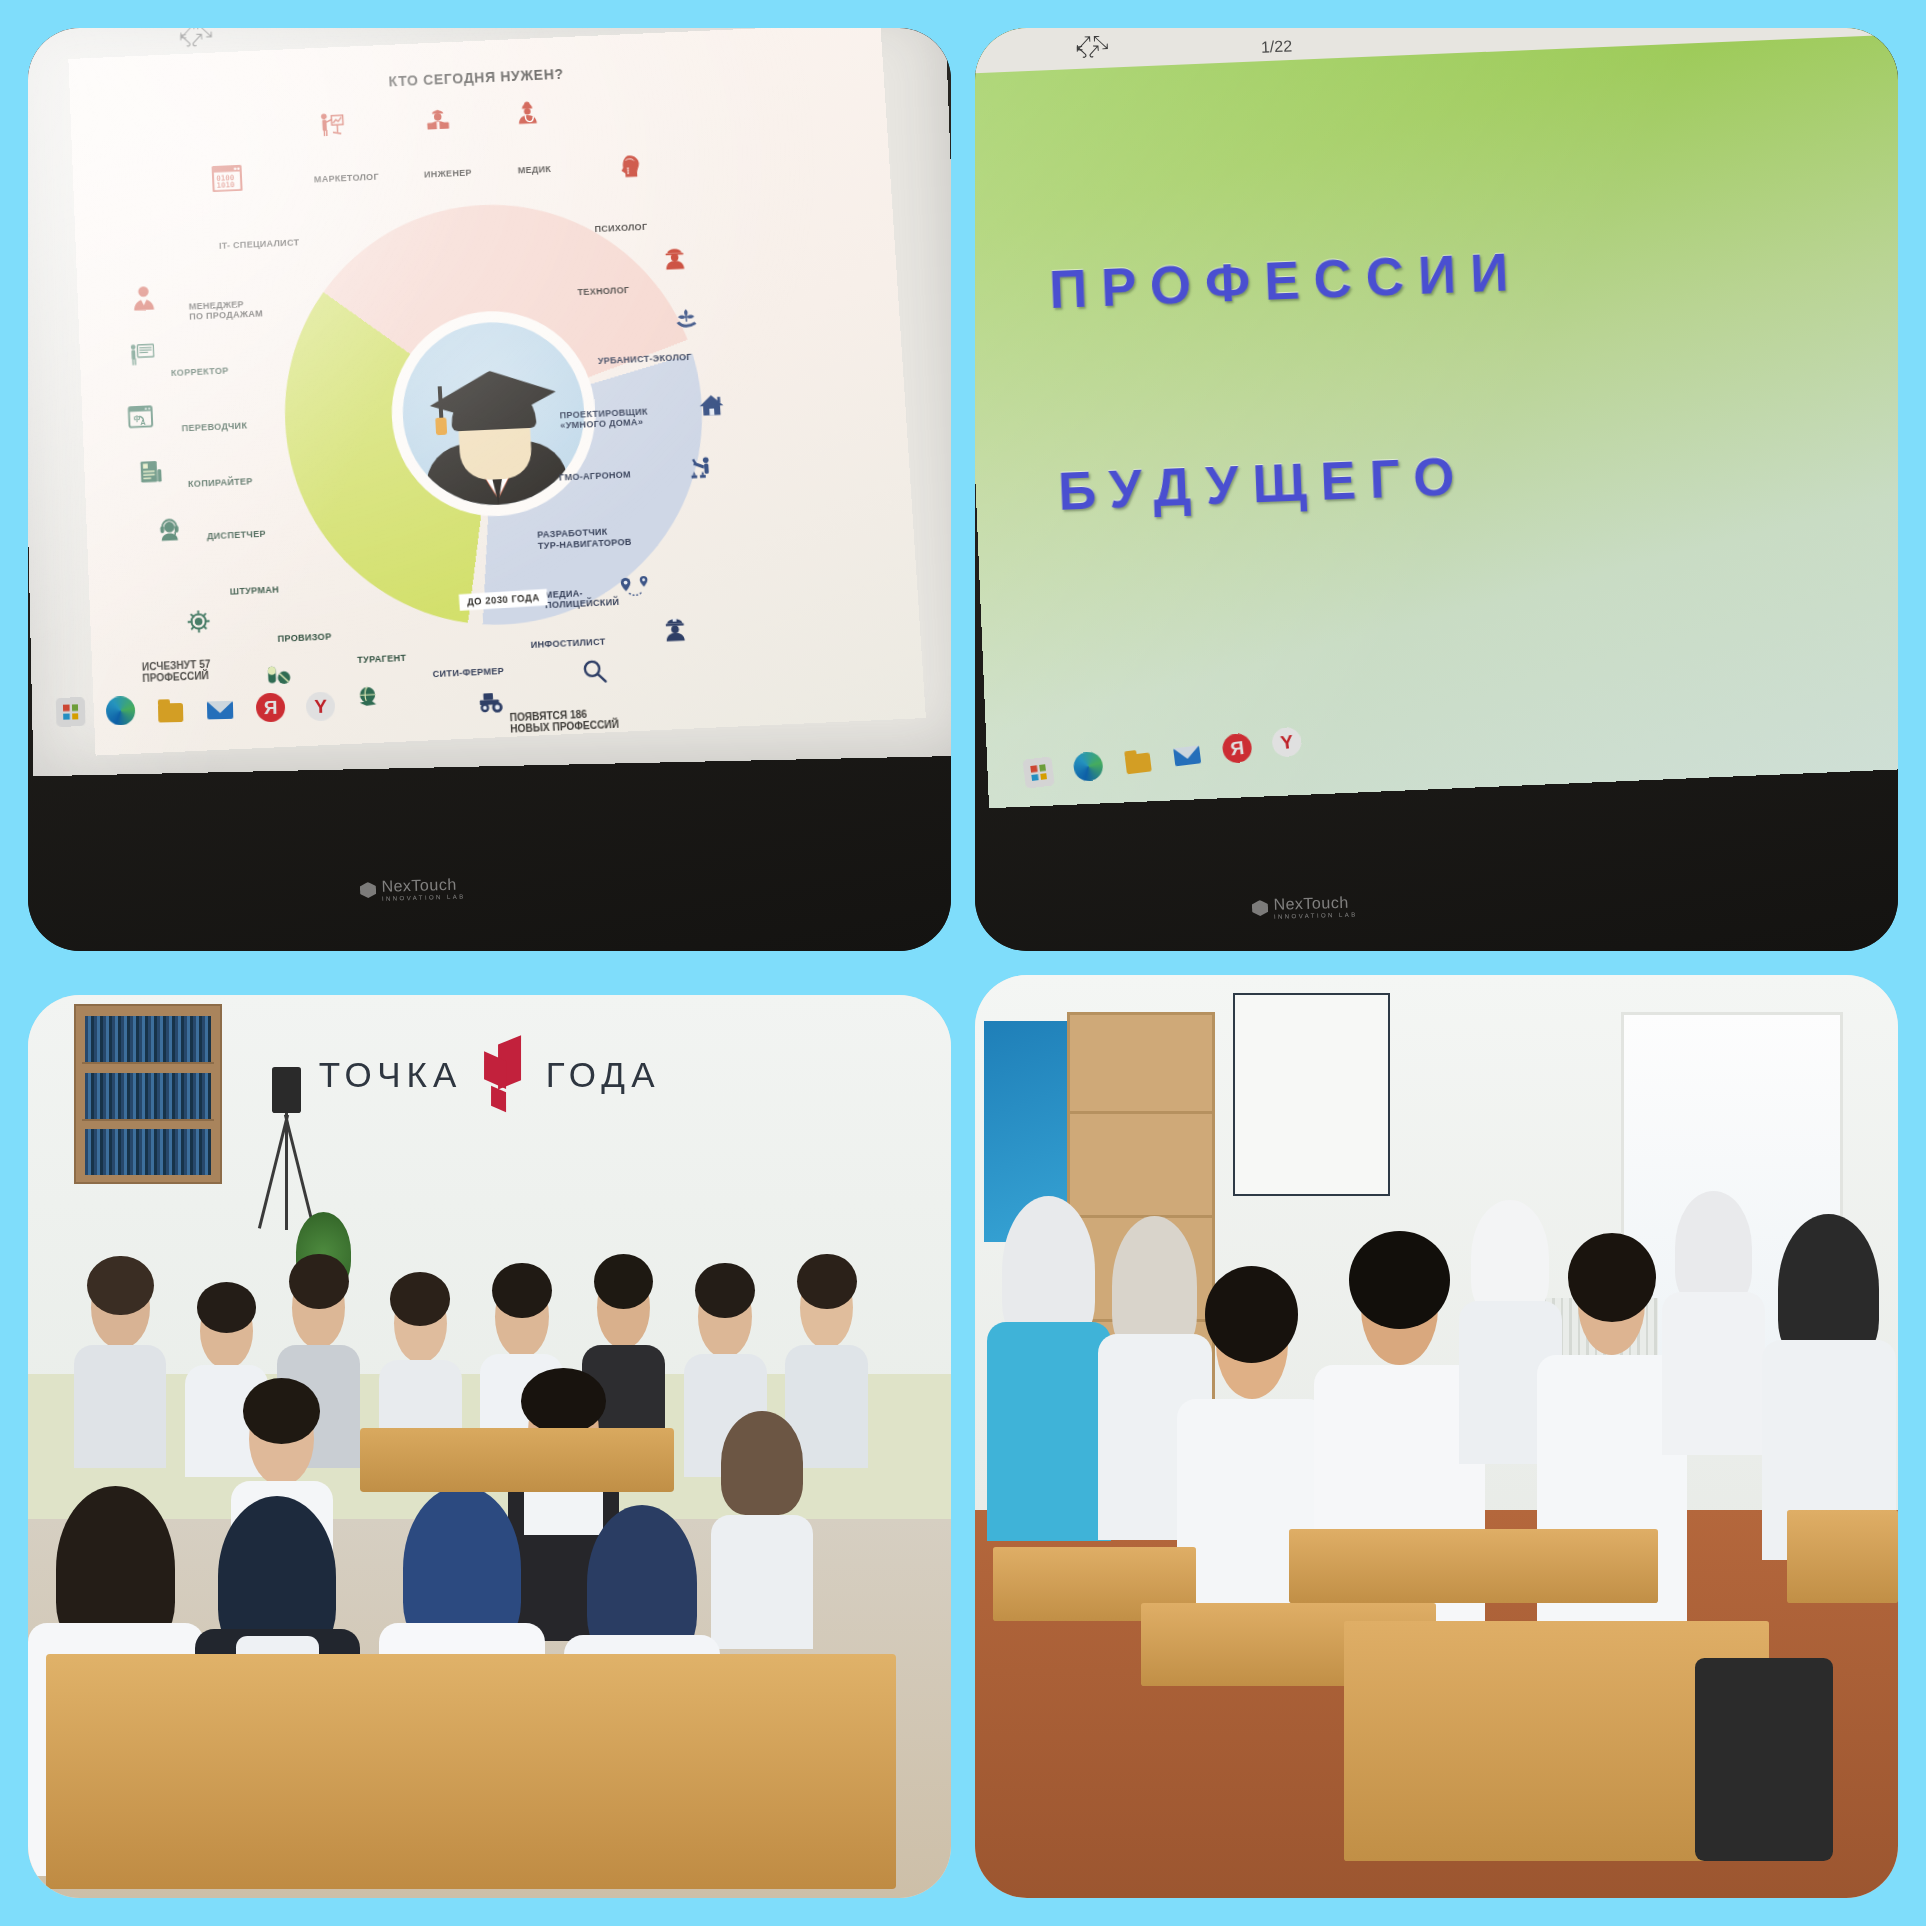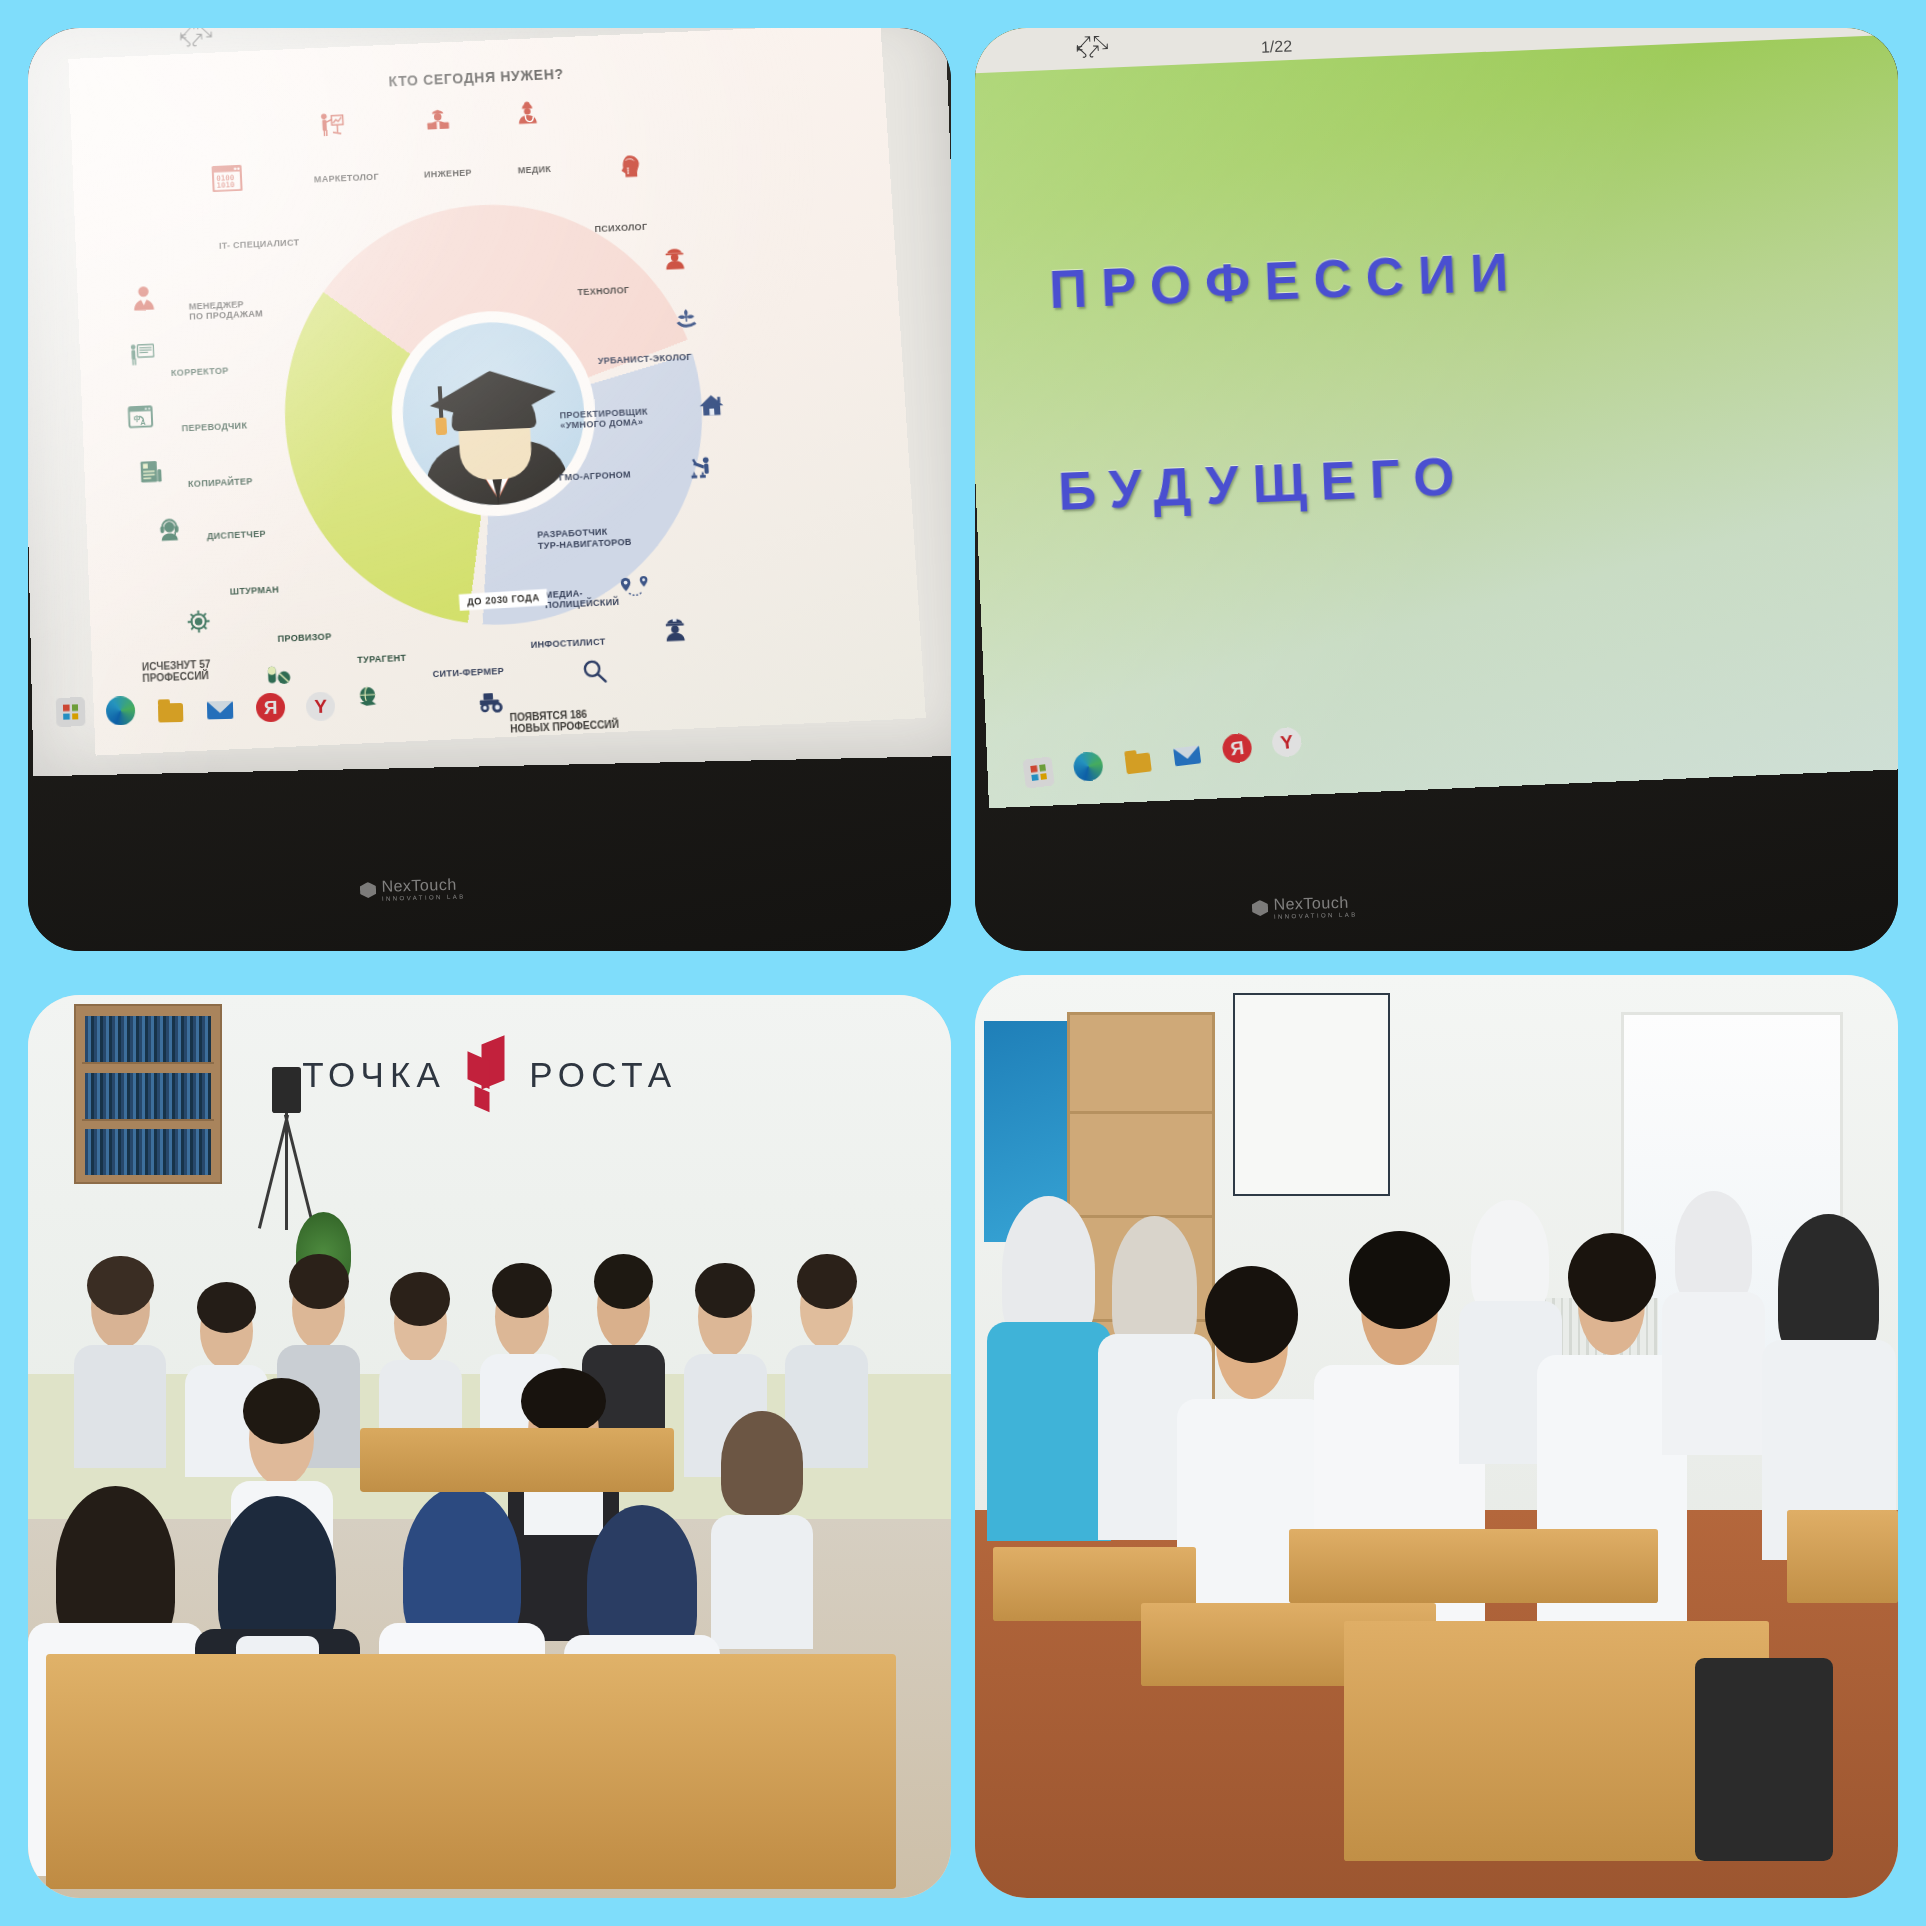--- a/index.html
+++ b/index.html
@@ -607,21 +607,21 @@
     <div class="plant"></div>
     <div class="pot"></div>
 
     <div class="tr-logo">
       <span class="tr-text">ТОЧКА</span>
       <span class="tr-mark">
         <span class="m1"></span>
           <span class="m2"></span>
           <span class="m3"></span>
       </span>
-      <span class="tr-text">РОСТА</span>
+      <span class="tr-text">ГОДА</span>
     </div>
 
     <div class="p" style="left:5%;top:30%;width:10%;height:22%;">
       <div class="hd" style="left:18%;top:0;width:64%;height:42%;background:#d8b394;"></div>
       <div class="hd" style="left:14%;top:-5%;width:72%;height:30%;background:#3a2d23;"></div>
       <div class="bd" style="left:0;top:40%;width:100%;height:62%;background:#dfe3e7;"></div>
     </div>
     <div class="p" style="left:17%;top:33%;width:9%;height:20%;">
       <div class="hd" style="left:18%;top:0;width:64%;height:42%;background:#dcb796;"></div>
       <div class="hd" style="left:14%;top:-6%;width:72%;height:28%;background:#241d17;"></div>

